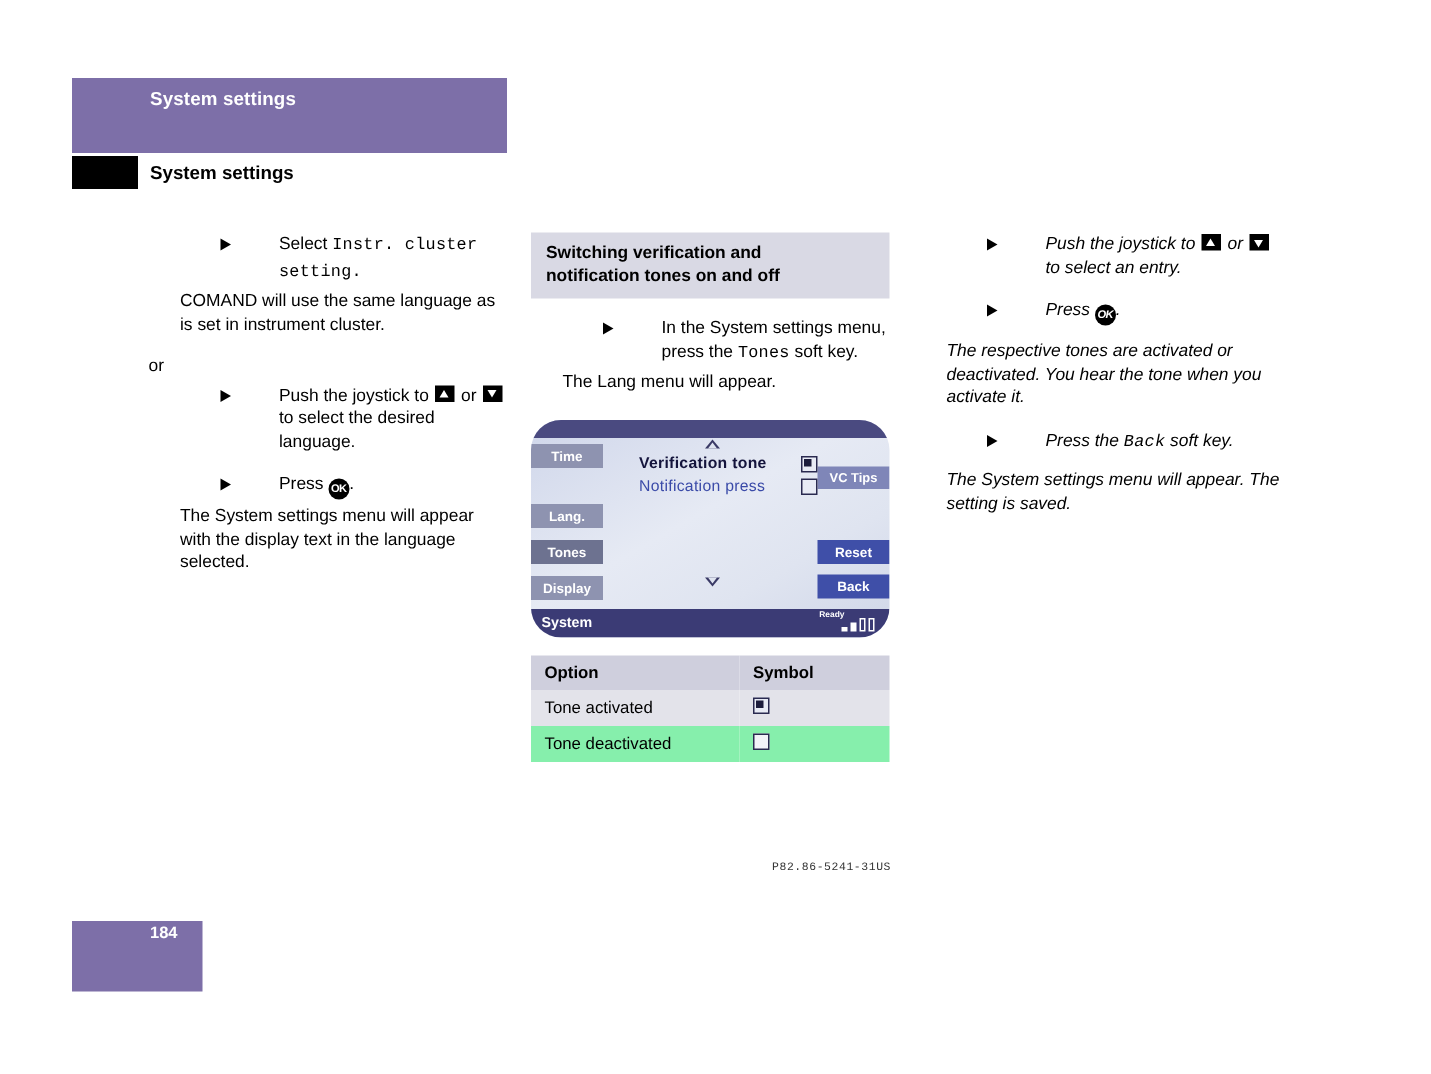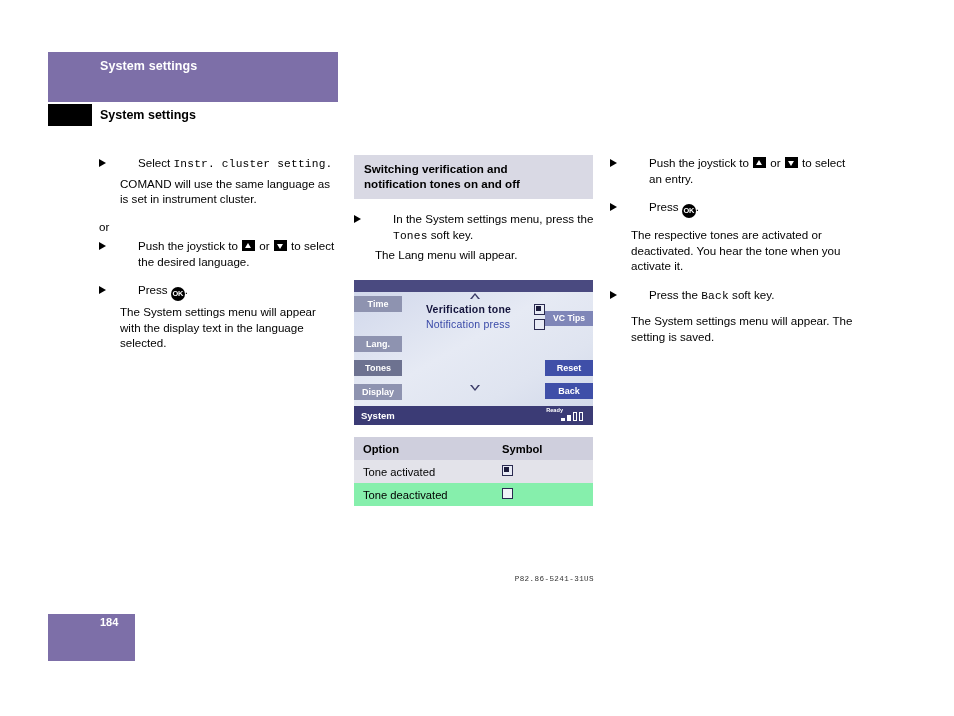--- a/index.html
+++ b/index.html
@@ -39,24 +39,24 @@
   }
   .pagenum {
     position:absolute; left:100px; top:616px;
     font-size:11px; font-weight:bold; color:#ffffff;
   }
 
   
   .col { position:absolute; top:155px; }
   .col1 { left:99px; width:240px; }
   .col2 { left:354px; width:240px; }
-  .col3 { left:610px; width:245px; }
+  .col3 { left:610px; width:245px;font-style:italic; }
 
   .item { position:relative; margin:0 0 3px 0; }
-  .bullet-row { position:relative; padding-left:39px; }
+  .bullet-row { position:relative; padding-left:39px;margin-left:48px; }
   .tri {
     position:absolute; left:0; top:4px;
     width:0; height:0;
     border-left:7px solid #000;
     border-top:4.5px solid transparent;
     border-bottom:4.5px solid transparent;
   }
   p { margin:0; font-size:11.6px; line-height:15.5px; }
   .body-text { margin:3px 0 0 21px; font-size:11.6px; line-height:15.5px; }
   .spacer { height:10px; }
@@ -103,20 +103,21 @@
     box-sizing:content-box;
   }
   .c2-head p { font-size:11.6px; font-weight:bold; line-height:14.5px; }
 
   
   .screen {
     position:relative; width:239px; height:145px;
     margin:17px 0 0 0;
     background:linear-gradient(150deg,#cfd6ea 0%,#e6eaf4 45%,#dfe4f0 70%,#cfd6e8 100%);
     overflow:hidden;
+    border-radius:20px;
   }
   .scr-topbar {
     position:absolute; left:0; top:0; width:239px; height:12px;
     background:#4a4a80;
   }
   .softkey {
     position:absolute; height:16px; line-height:16px;
     font-size:9px; font-weight:bold; color:#ffffff;
     text-align:center;
   }

